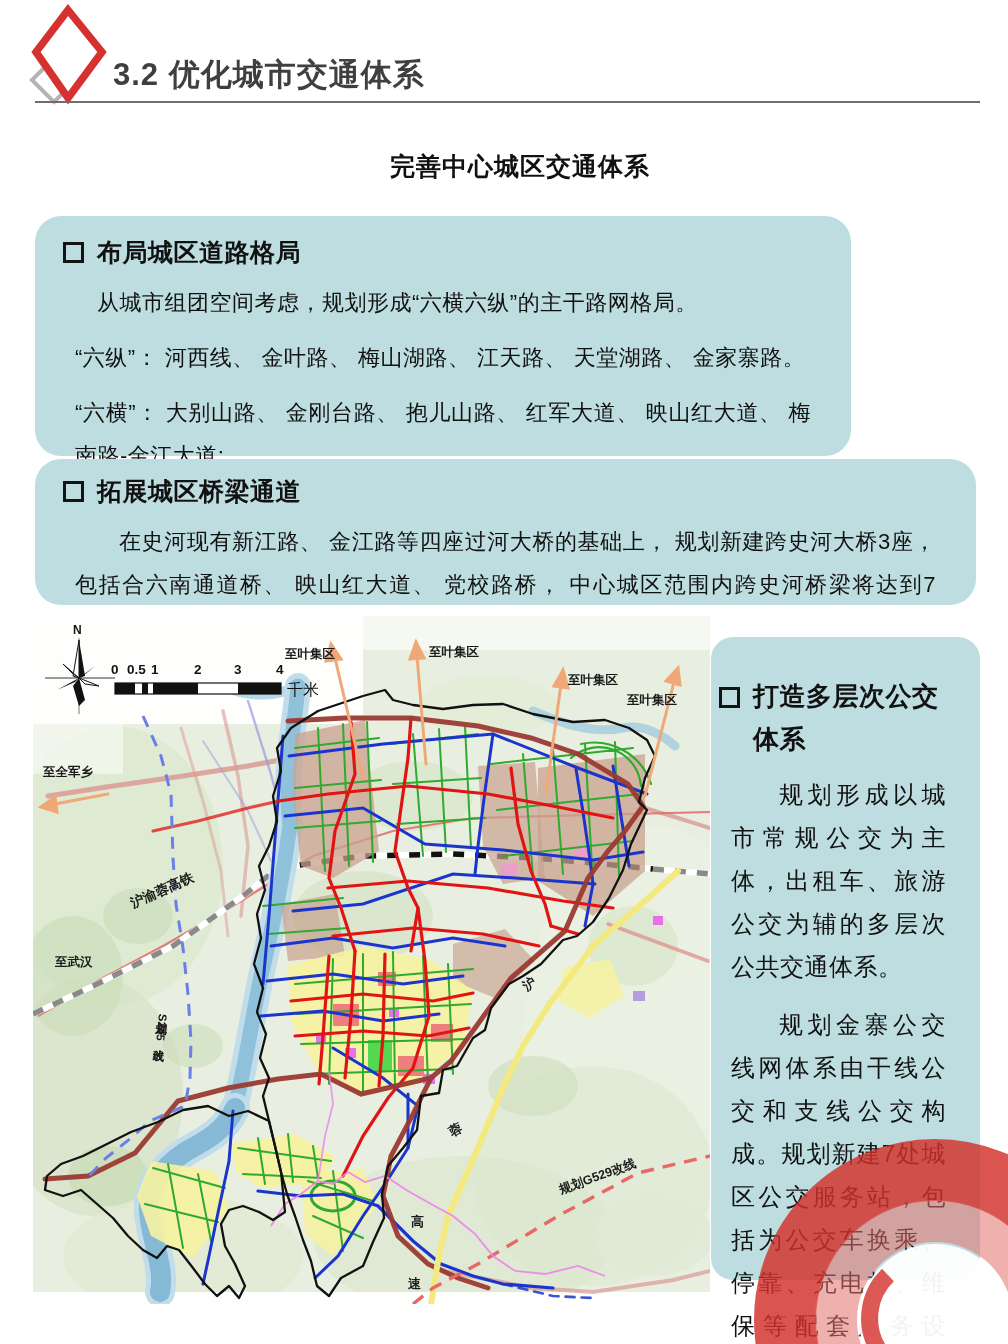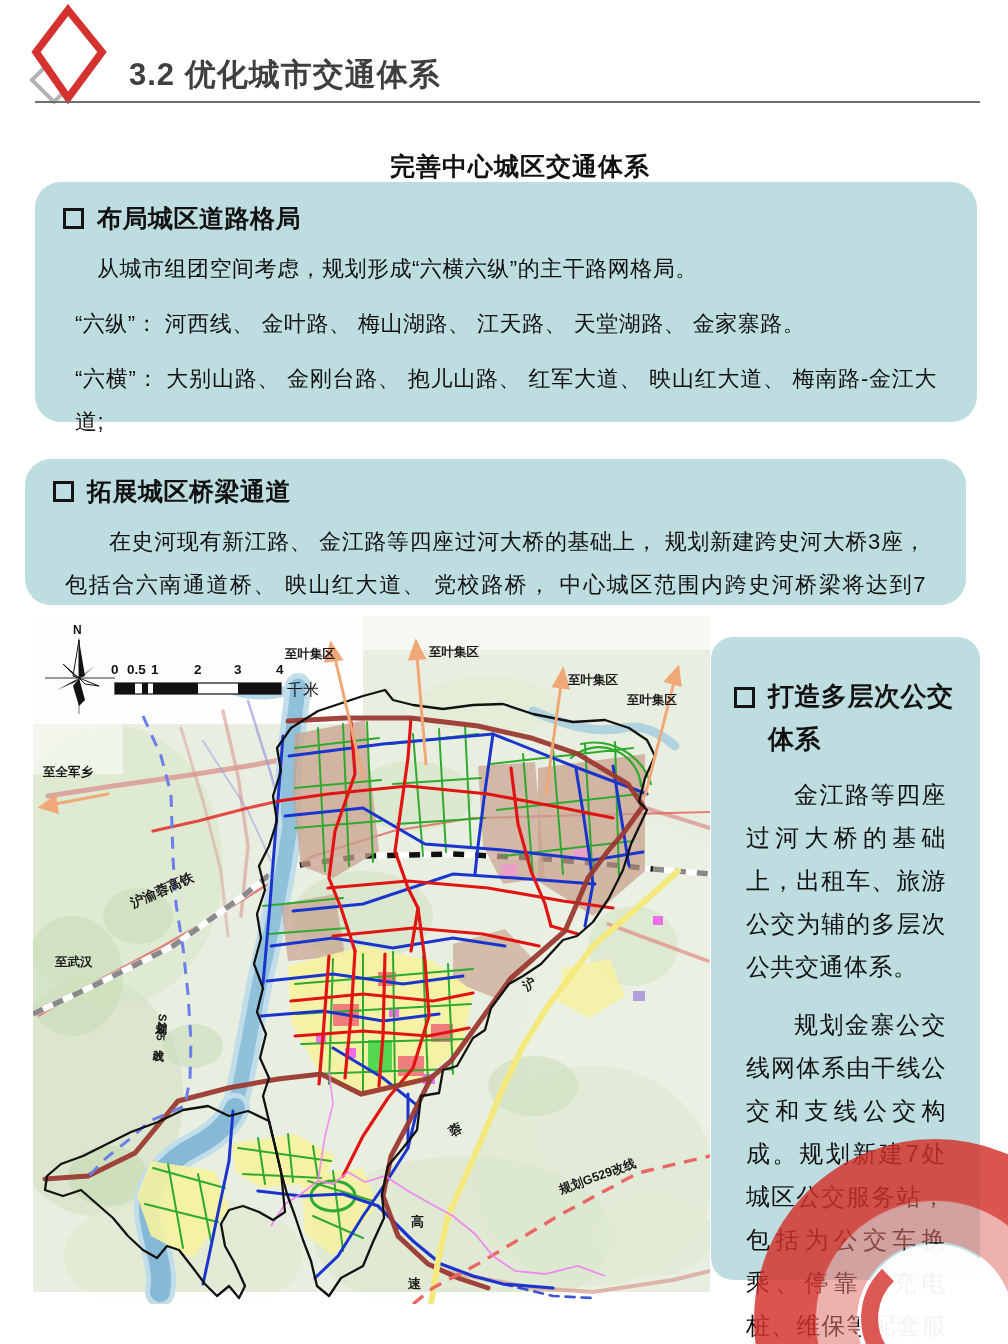--- a/index.html
+++ b/index.html
@@ -1,29 +1,29 @@
 <!DOCTYPE html>
 <html><head>
 <meta charset="utf-8">
 <style>
   html,body{margin:0;padding:0;}
   body{font-family:"Liberation Sans","DejaVu Sans",sans-serif;background:#ffffff;}
   #page{position:relative;width:1008px;height:1344px;background:#ffffff;overflow:hidden;}
 
   
   #logo-diamonds{position:absolute;left:16px;top:4px;width:96px;height:104px;}
-  #page-title{position:absolute;left:129px;top:54px;font-size:31px;font-weight:bold;color:#3f3f3f;letter-spacing:1px;}
+  #page-title{position:absolute;left:113px;top:54px;font-size:31px;font-weight:bold;color:#3f3f3f;letter-spacing:1px;}
   #header-rule{position:absolute;left:35px;top:101px;width:945px;height:0;border-top:2px solid #6e6e6e;}
   #subtitle{position:absolute;left:16px;top:150px;width:1008px;text-align:center;font-size:25px;font-weight:bold;color:#111;letter-spacing:1px;}
 
   
   .teal-box{position:absolute;background:#bedde0;border-radius:26px;box-sizing:border-box;color:#111;}
-  #box-road{left:35px;top:182px;width:942px;height:240px;padding:20px 28px 2px 28px;}
-  #box-bridge{left:25px;top:459px;width:941px;height:146px;padding:16px 28px 0 28px;}
-  #box-transit{left:711px;top:637px;width:269px;height:643px;padding:38px 22px 0 23px;border-radius:22px;}
+  #box-road{left:35px;top:216px;width:816px;height:240px;padding:20px 28px 2px 28px;}
+  #box-bridge{left:35px;top:459px;width:941px;height:146px;padding:16px 28px 0 28px;}
+  #box-transit{left:711px;top:637px;width:269px;height:643px;padding:38px 22px 0 8px;border-radius:22px;}
 
   .box-title{display:flex;align-items:flex-start;font-size:25px;font-weight:bold;line-height:1.3;}
   .bullet-square{flex:0 0 auto;width:15px;height:15px;border:3.5px solid #141414;margin:6px 13px 0 0;background:transparent;}
   .box-title .t{letter-spacing:0.5px;}
   .box-body{margin-top:8px;}
   .box-body p{margin:12px;font-size:22px;line-height:43px;text-align:justify;letter-spacing:0.5px;}
   .indent-1{text-indent:1em;}
   .indent-2{text-indent:2em;}
 
   #box-transit .box-title{font-size:26px;line-height:1.65;}
@@ -72,21 +72,21 @@
       <p class="indent-2">在史河现有新江路、 金江路等四座过河大桥的基础上， 规划新建跨史河大桥3座， 包括合六南通道桥、 映山红大道、 党校路桥， 中心城区范围内跨史河桥梁将达到7座。</p>
     </div>
   </div>
 
   <div id="box-transit" class="teal-box">
     <div class="box-title">
       <span class="bullet-square"></span>
       <span class="t">打造多层次公交体系</span>
     </div>
     <div class="box-body">
-      <p class="indent-2">金江路等四座过河大桥的基础上，出租车、旅游公交为辅的多层次公共交通体系。</p>
+      <p class="indent-2">规划形成以城市常规公交为主体，出租车、旅游公交为辅的多层次公共交通体系。</p>
       <p class="indent-2">规划金寨公交线网体系由干线公交和支线公交构成。规划新建7处城区公交服务站，包括为公交车换乘、停靠、充电桩、维保等配套服务设施。</p>
     </div>
   </div>
 
   <div id="map-wrap">
   <svg width="677" height="688" viewBox="0 0 677 688">
 
     <g>
       <rect x="0" y="0" width="677" height="688" fill="#e9efe0"></rect>
       <ellipse cx="80" cy="250" rx="110" ry="140" fill="#dce8cf" opacity="0.8"></ellipse>

